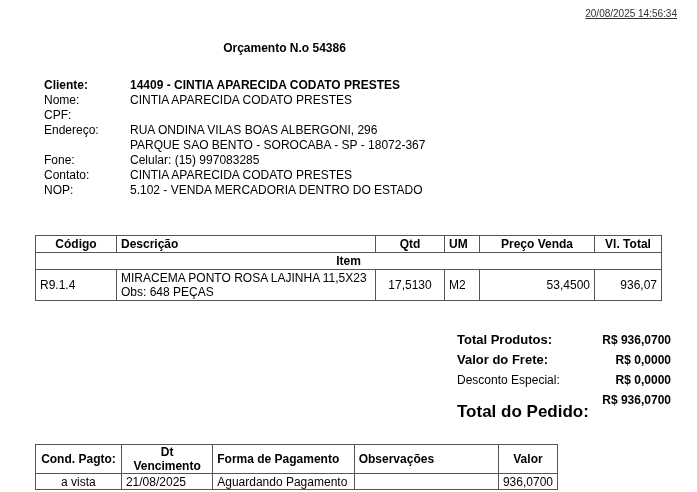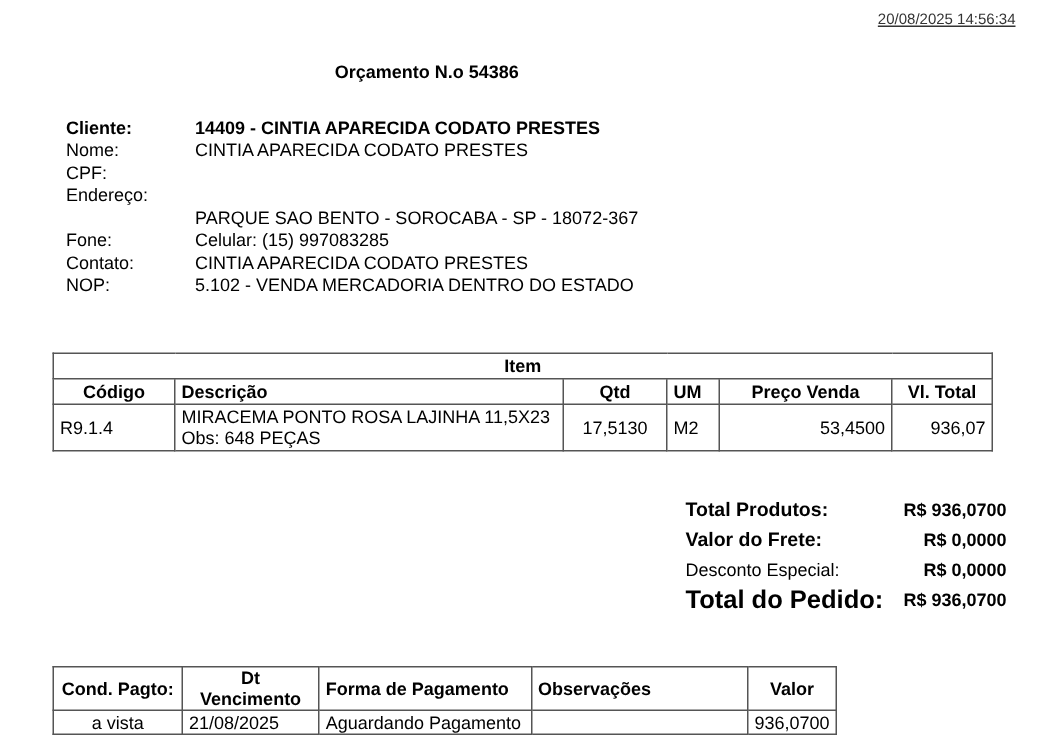--- a/index.html
+++ b/index.html
@@ -10,21 +10,21 @@
   .client .row { display:flex; height:15px; line-height:15px;margin-left:16px; }
   .client .lbl { width:86px; }
   .client .bold { font-weight:bold; }
   table { border-collapse:collapse; position:absolute; }
   table.items { top:235px; left:35px; width:627px; }
   table td, table th { border:1px solid #555; padding:0 4px; font-size:12px; }
   table.items th { height:16px; font-weight:bold; font-family:"Liberation Sans", sans-serif; }
   table.items td { height:30px; line-height:14px; vertical-align:middle; }
   .totals { position:absolute; top:331px; left:457px; width:214px; }
   .totals .row { display:flex; justify-content:space-between; height:20px; line-height:18px; }
-  .totals .big { font-size:17px; font-weight:bold; }
+  .totals .big { font-size:17px; font-weight:bold;margin-top:12px; }
   table.pay { top:444px; left:35px; width:523px; }
   table.pay th { height:15px; font-weight:bold; }
   table.pay td { height:15px; }
   .c { text-align:center; } .r { text-align:right; } .l { text-align:left; }
 </style>
 </head>
 <body>
 
 <div class="ts">20/08/2025 14:56:34</div>
 <div class="title">Orçamento N.o 54386</div>
@@ -37,20 +37,21 @@
   <div class="row">
       <span class="lbl">Nome:</span>
       <span>CINTIA APARECIDA CODATO PRESTES</span>
     </div>
   <div class="row">
       <span class="lbl">CPF:</span>
       <span></span>
     </div>
   <div class="row">
       <span class="lbl">Endereço:</span>
+      <span>RUA ONDINA VILAS BOAS ALBERGONI, 296</span>
     </div>
   <div class="row">
       <span class="lbl"></span>
       <span>PARQUE SAO BENTO - SOROCABA - SP - 18072-367</span>
     </div>
   <div class="row">
       <span class="lbl">Fone:</span>
       <span>Celular: (15) 997083285</span>
     </div>
   <div class="row">
@@ -59,30 +60,30 @@
     </div>
   <div class="row">
       <span class="lbl">NOP:</span>
       <span>5.102 - VENDA MERCADORIA DENTRO DO ESTADO</span>
     </div>
 </div>
 
 <table class="items">
   <tbody>
       <tr>
-        <th colspan="6" class="c">Item</th>
-      </tr>
-  <tr>
     <th class="c" style="width:72px">Código</th>
     <th class="l" style="width:250px">Descrição</th>
     <th class="c" style="width:60px">Qtd</th>
     <th class="l" style="width:26px">UM</th>
     <th class="c" style="width:106px">Preço Venda</th>
     <th class="c">Vl. Total</th>
   </tr>
+  <tr>
+        <th colspan="6" class="c">Item</th>
+      </tr>
   <tr>
     <td class="l">R9.1.4</td>
     <td class="l">
           <div>MIRACEMA PONTO ROSA LAJINHA 11,5X23</div>
           <div>Obs: 648 PEÇAS</div>
         </td>
     <td class="c">17,5130</td>
     <td class="l">M2</td>
     <td class="r">53,4500</td>
     <td class="r">936,07</td>

